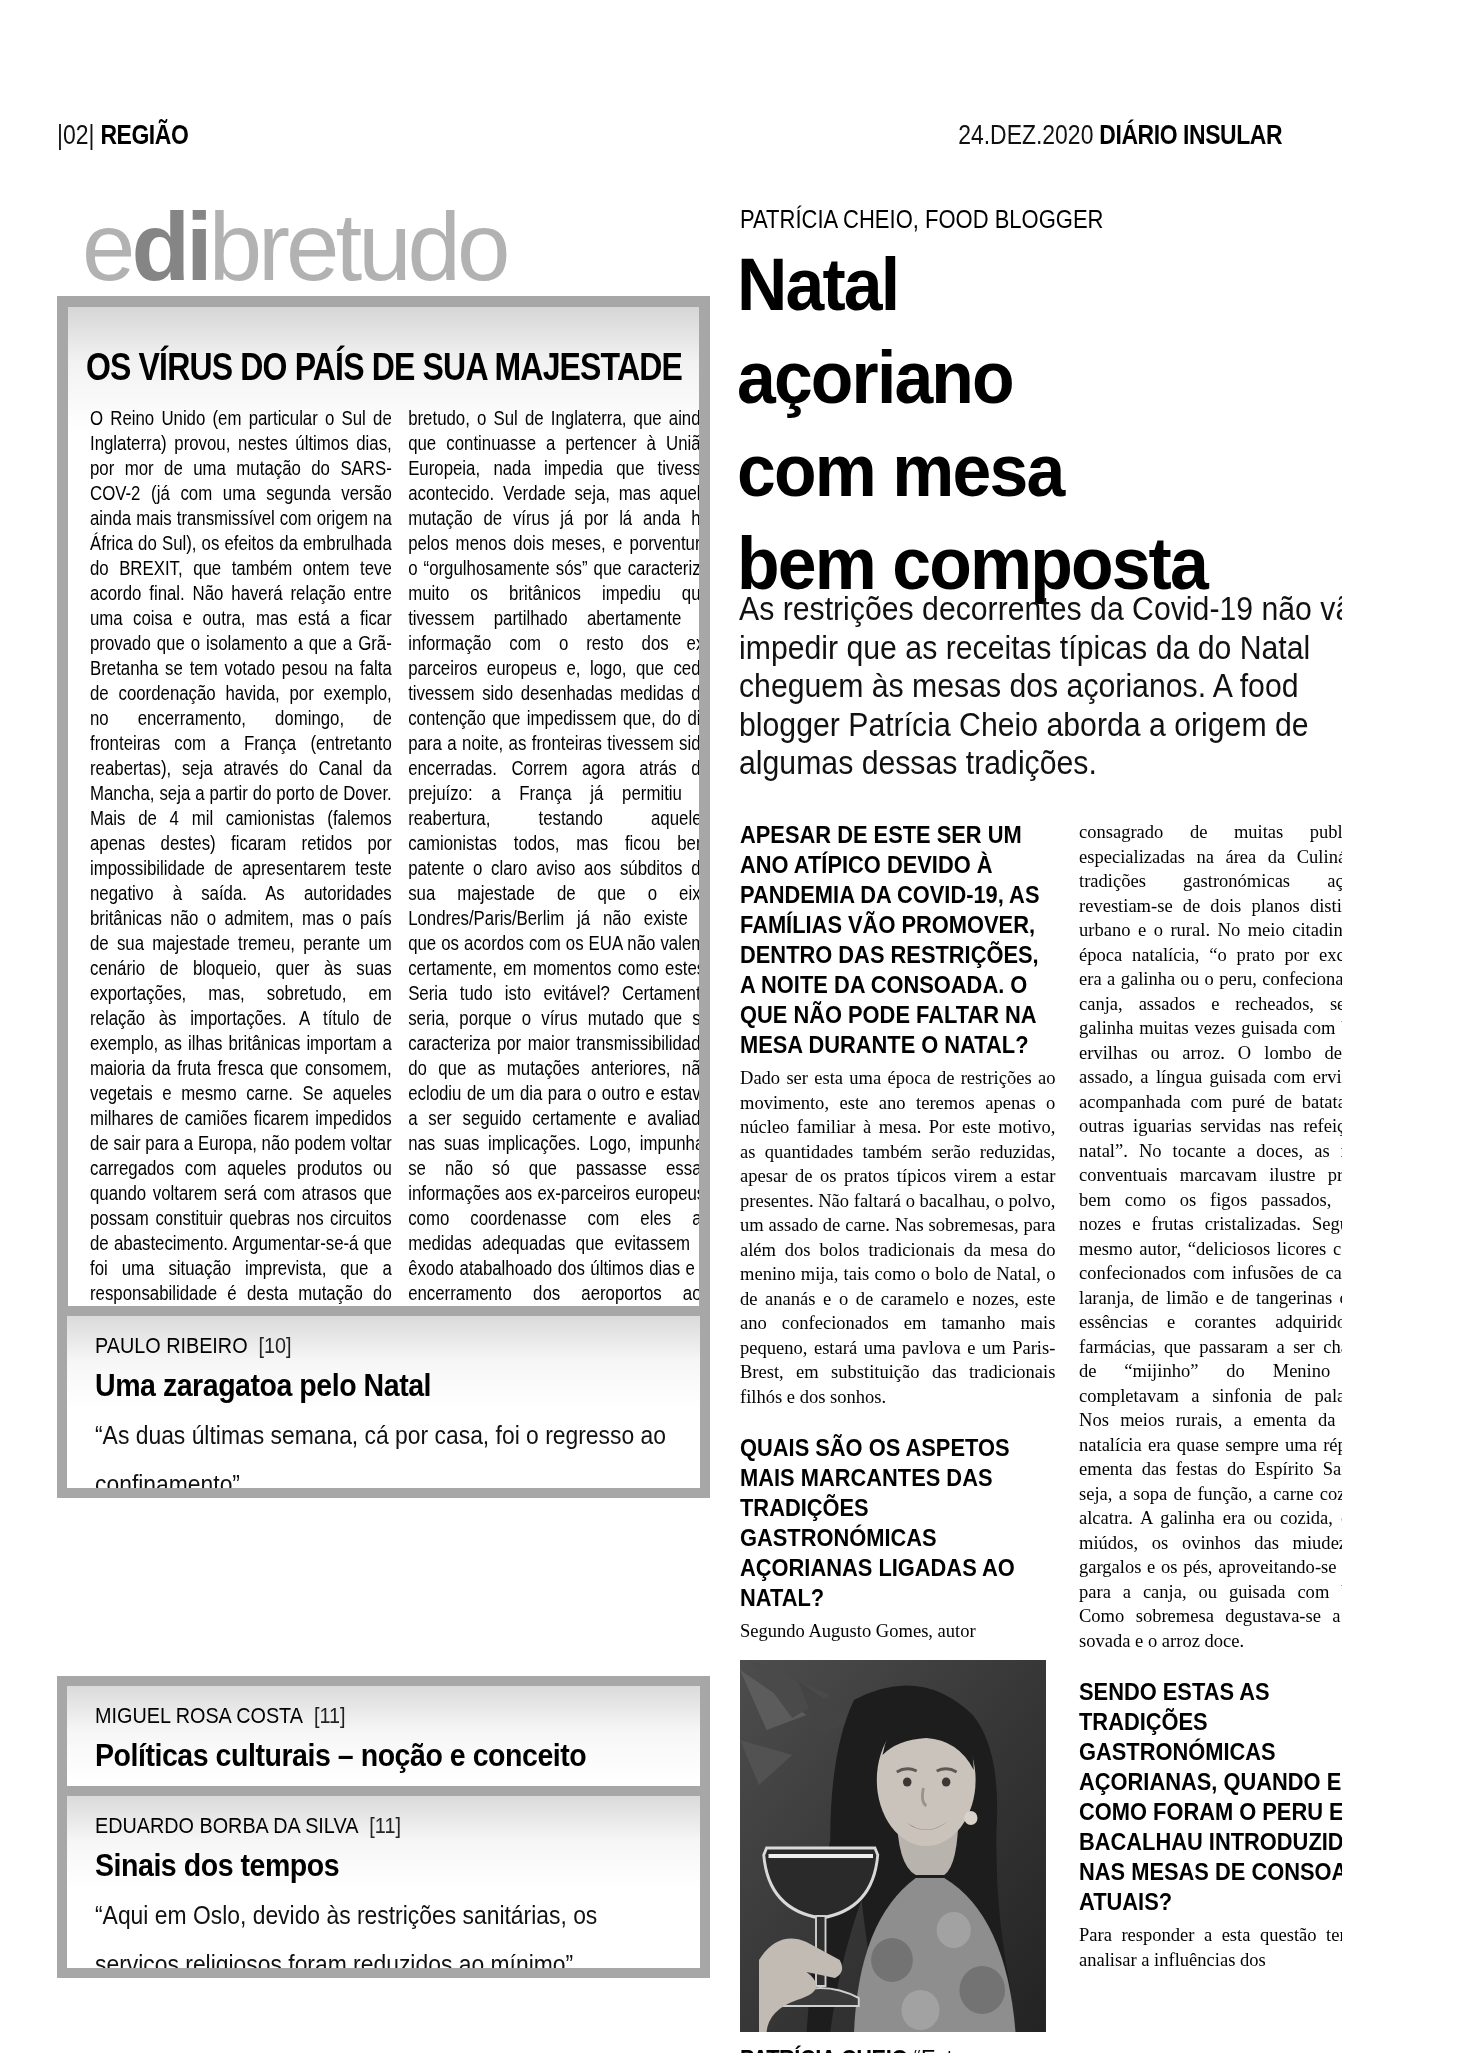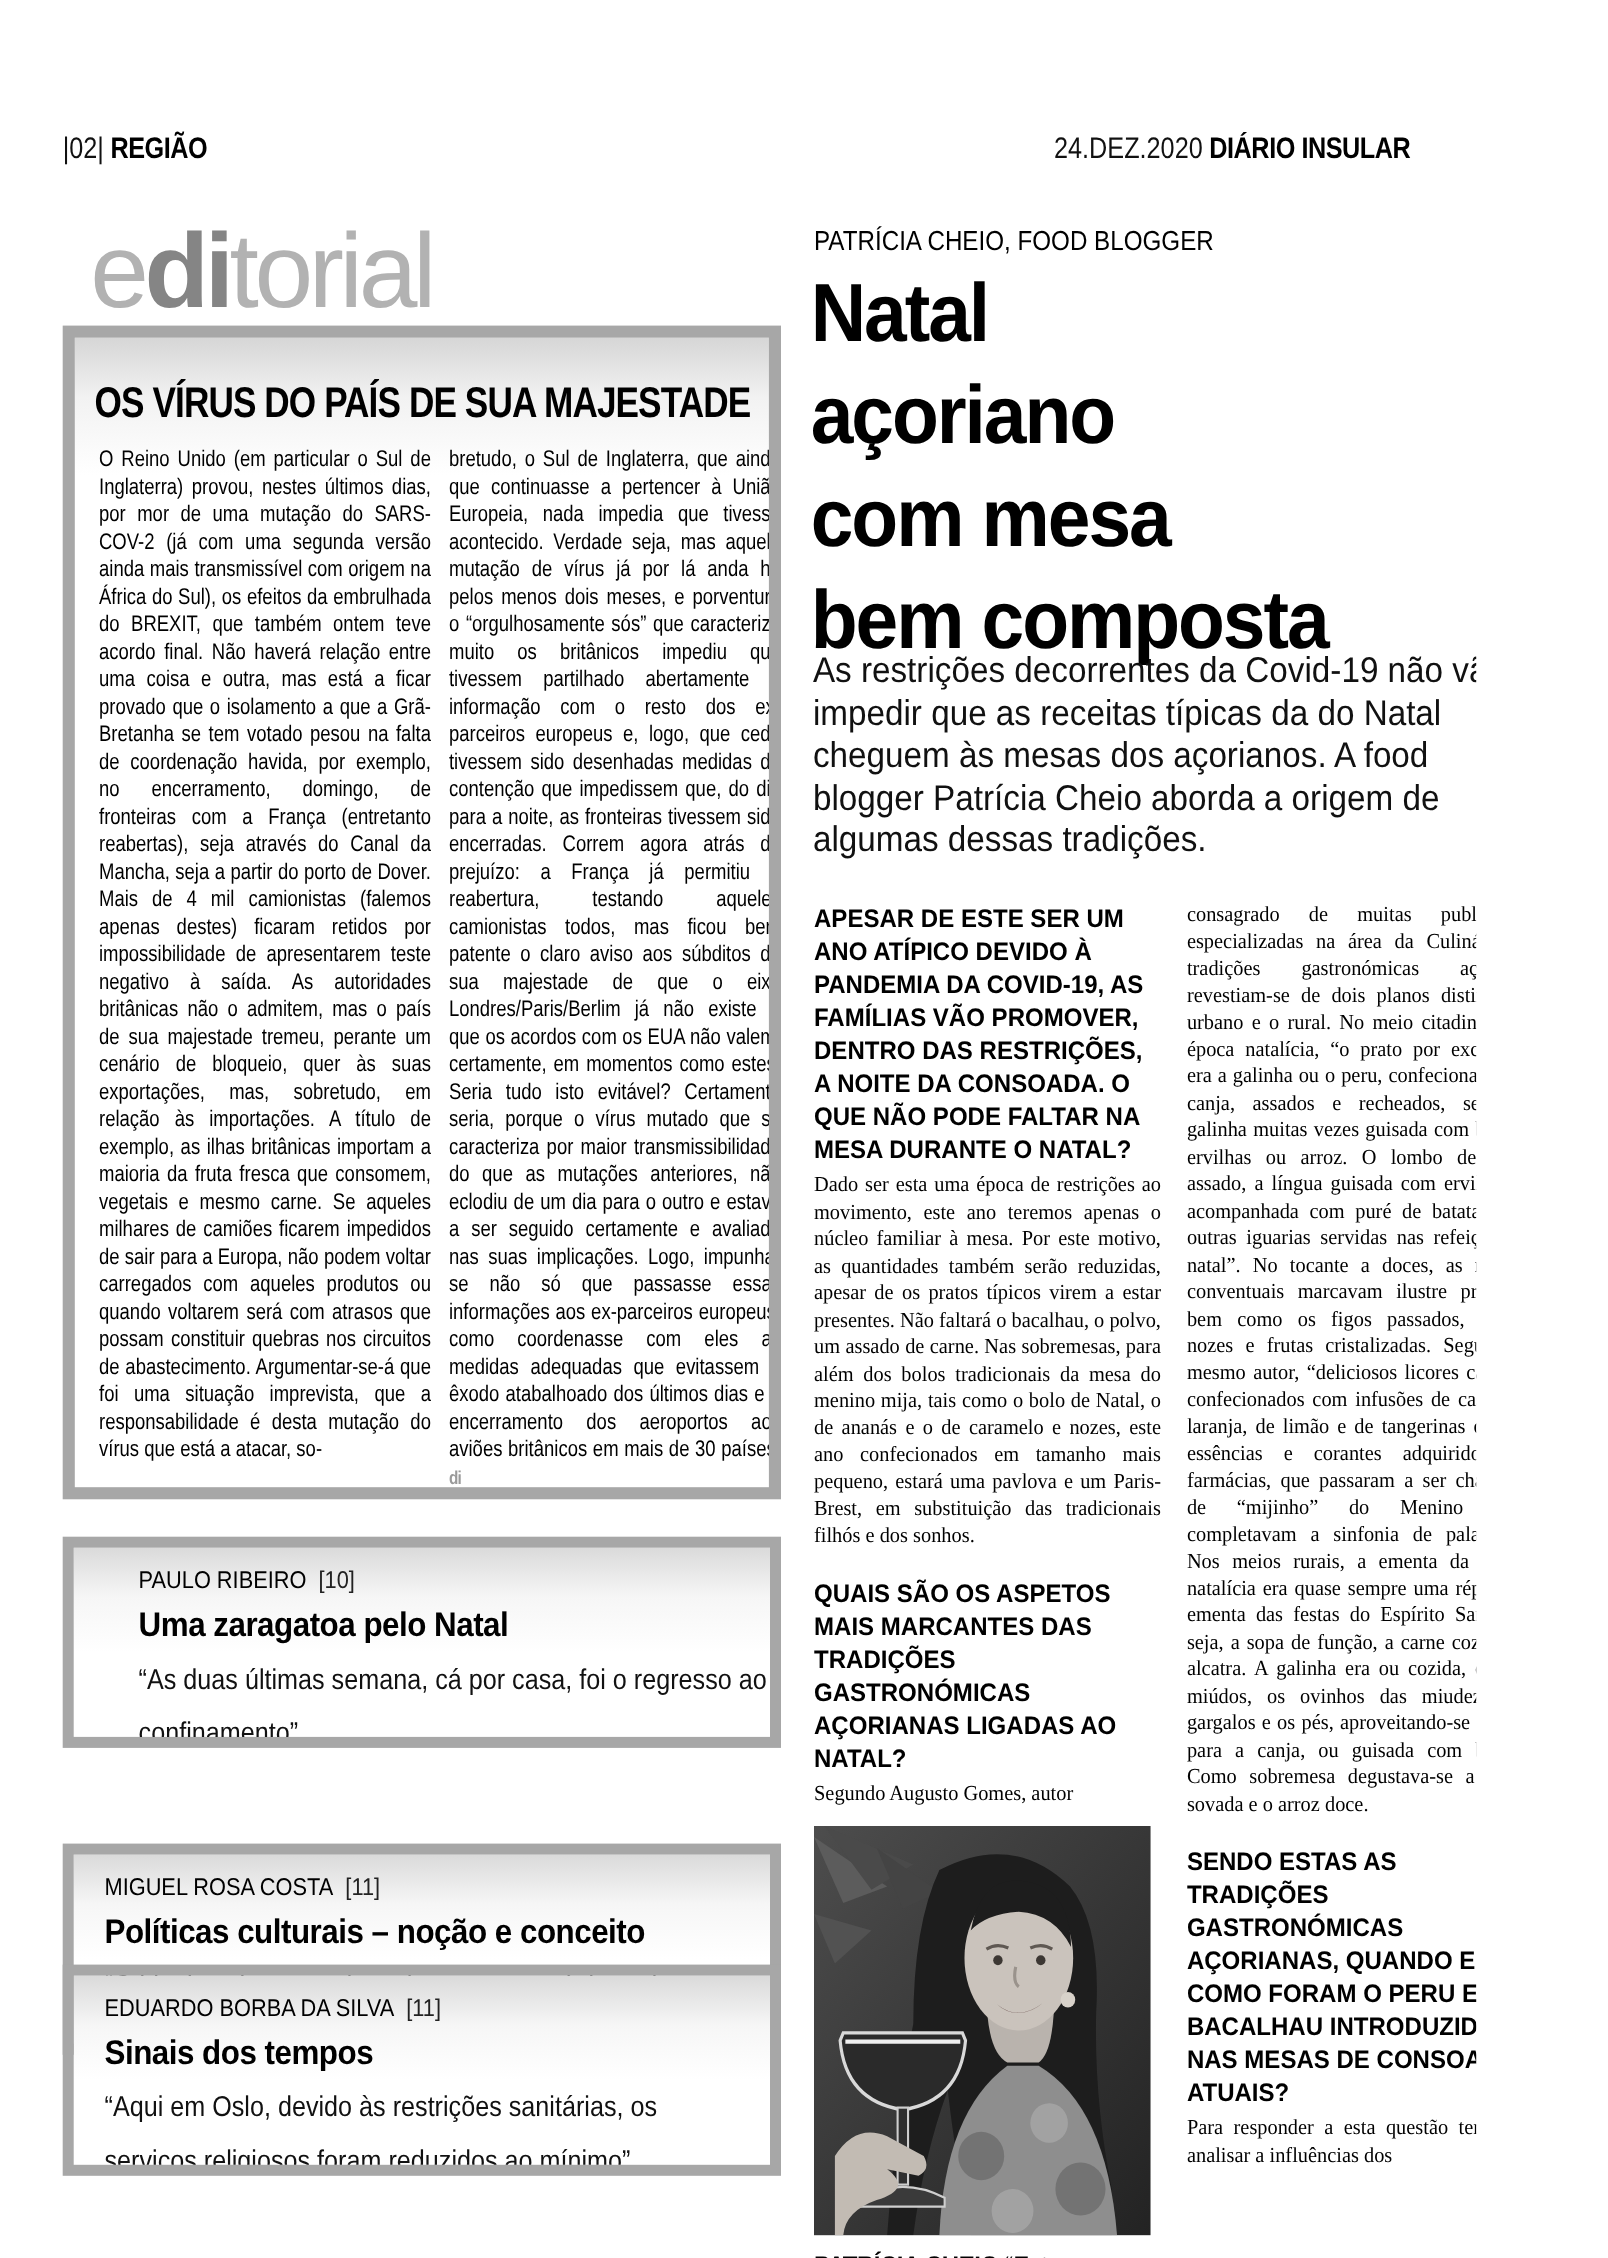--- a/index.html
+++ b/index.html
@@ -19,21 +19,21 @@
            letter-spacing:-4px;white-space:nowrap;}
   .ed-logo .lt{color:#b2b2b2;font-weight:normal;}
   .ed-logo .dk{color:#858585;font-weight:bold;}
 
   
   .gbox{position:absolute;left:57px;width:653px;box-sizing:border-box;
         border:11px solid #a7a7a7;background:linear-gradient(180deg,#d6d6d6 0,#f2f2f2 55px,#ffffff 125px);
         overflow:hidden;}
   .ed-box{top:296px;height:1067px;text-decoration:underline;}
   .tz-box{border-width:10px;height:192px;background:linear-gradient(180deg,#dadada 0,#f6f6f6 45px,#ffffff 95px);}
-  .tz-1{top:1397px;padding-left:31px;} .tz-2{top:1676px;} .tz-3{top:1786px;}
+  .tz-1{top:1306px;} .tz-2{top:1676px;} .tz-3{top:1786px;}
 
   .ed-title{position:absolute;left:50%;top:38px;width:770px;text-align:center;
             transform:translateX(-50%) scaleX(.82);font-size:39px;font-weight:bold;letter-spacing:-1px;white-space:nowrap;}
   .ed-cols{position:absolute;left:22px;top:98px;width:770px;height:945px;display:flex;gap:20px;
            transform:scaleX(.82);transform-origin:left top;}
   .ed-col{width:368px;height:100%;overflow:hidden;font-size:20.5px;line-height:25px;
           text-align:justify;hyphens:none;color:#000;}
   .endmark{color:#9a9a9a;font-weight:bold;font-size:17px;letter-spacing:-1px;}
 
   
@@ -72,21 +72,21 @@
 <div class="page">
 
   <div class="hdr hdr-left">
     <span class="thin">|02|</span><span class="gap"></span><span class="bold">REGIÃO</span>
   </div>
   <div class="hdr hdr-right">
     <span class="thin">24.DEZ.2020</span><span class="gap"></span><span class="bold">DIÁRIO INSULAR</span>
   </div>
 
   <div class="ed-logo">
-    <span class="lt">e</span><span class="dk">di</span><span class="lt">torial</span>
+    <span class="lt">e</span><span class="dk">di</span><span class="lt">bretudo</span>
   </div>
 
   <div class="gbox ed-box">
     <div class="ed-title">OS VÍRUS DO PAÍS DE SUA MAJESTADE</div>
     <div class="ed-cols">
       <div class="ed-col">O Reino Unido (em particular o Sul de Inglaterra) provou, nestes últimos dias, por mor de uma mutação do SARS-COV-2 (já com uma segunda versão ainda mais transmissível com origem na África do Sul), os efeitos da embrulhada do BREXIT, que também ontem teve acordo final. Não haverá relação entre uma coisa e outra, mas está a ficar provado que o isolamento a que a Grã-Bretanha se tem votado pesou na falta de coordenação havida, por exemplo, no encerramento, domingo, de fronteiras com a França (entretanto reabertas), seja através do Canal da Mancha, seja a partir do porto de Dover. Mais de 4 mil camionistas (falemos apenas destes) ficaram retidos por impossibilidade de apresentarem teste negativo à saída. As autoridades britânicas não o admitem, mas o país de sua majestade tremeu, perante um cenário de bloqueio, quer às suas exportações, mas, sobretudo, em relação às importações. A título de exemplo, as ilhas britânicas importam a maioria da fruta fresca que consomem, vegetais e mesmo carne. Se aqueles milhares de camiões ficarem impedidos de sair para a Europa, não podem voltar carregados com aqueles produtos ou quando voltarem será com atrasos que possam constituir quebras nos circuitos de abastecimento. Argumentar-se-á que foi uma situação imprevista, que a responsabilidade é desta mutação do vírus que está a atacar, so-</div>
       <div class="ed-col"><span>bretudo, o Sul de Inglaterra, que ainda que continuasse a pertencer à União Europeia, nada impedia que tivesse acontecido. Verdade seja, mas aquela mutação de vírus já por lá anda há pelos menos dois meses, e porventura o “orgulhosamente sós” que caracteriza muito os britânicos impediu que tivessem partilhado abertamente a informação com o resto dos ex-parceiros europeus e, logo, que cedo tivessem sido desenhadas medidas de contenção que impedissem que, do dia para a noite, as fronteiras tivessem sido encerradas. Correm agora atrás do prejuízo: a França já permitiu a reabertura, testando aqueles camionistas todos, mas ficou bem patente o claro aviso aos súbditos de sua majestade de que o eixo Londres/Paris/Berlim já não existe e que os acordos com os EUA não valem, certamente, em momentos como estes. Seria tudo isto evitável? Certamente seria, porque o vírus mutado que se caracteriza por maior transmissibilidade do que as mutações anteriores, não eclodiu de um dia para o outro e estava a ser seguido certamente e avaliado nas suas implicações. Logo, impunha-se não só que passasse essas informações aos ex-parceiros europeus, como coordenasse com eles as medidas adequadas que evitassem o êxodo atabalhoado dos últimos dias e o encerramento dos aeroportos aos aviões britânicos em mais de 30 países.</span> <span class="endmark">di</span></div>
     </div>
   </div>
 

